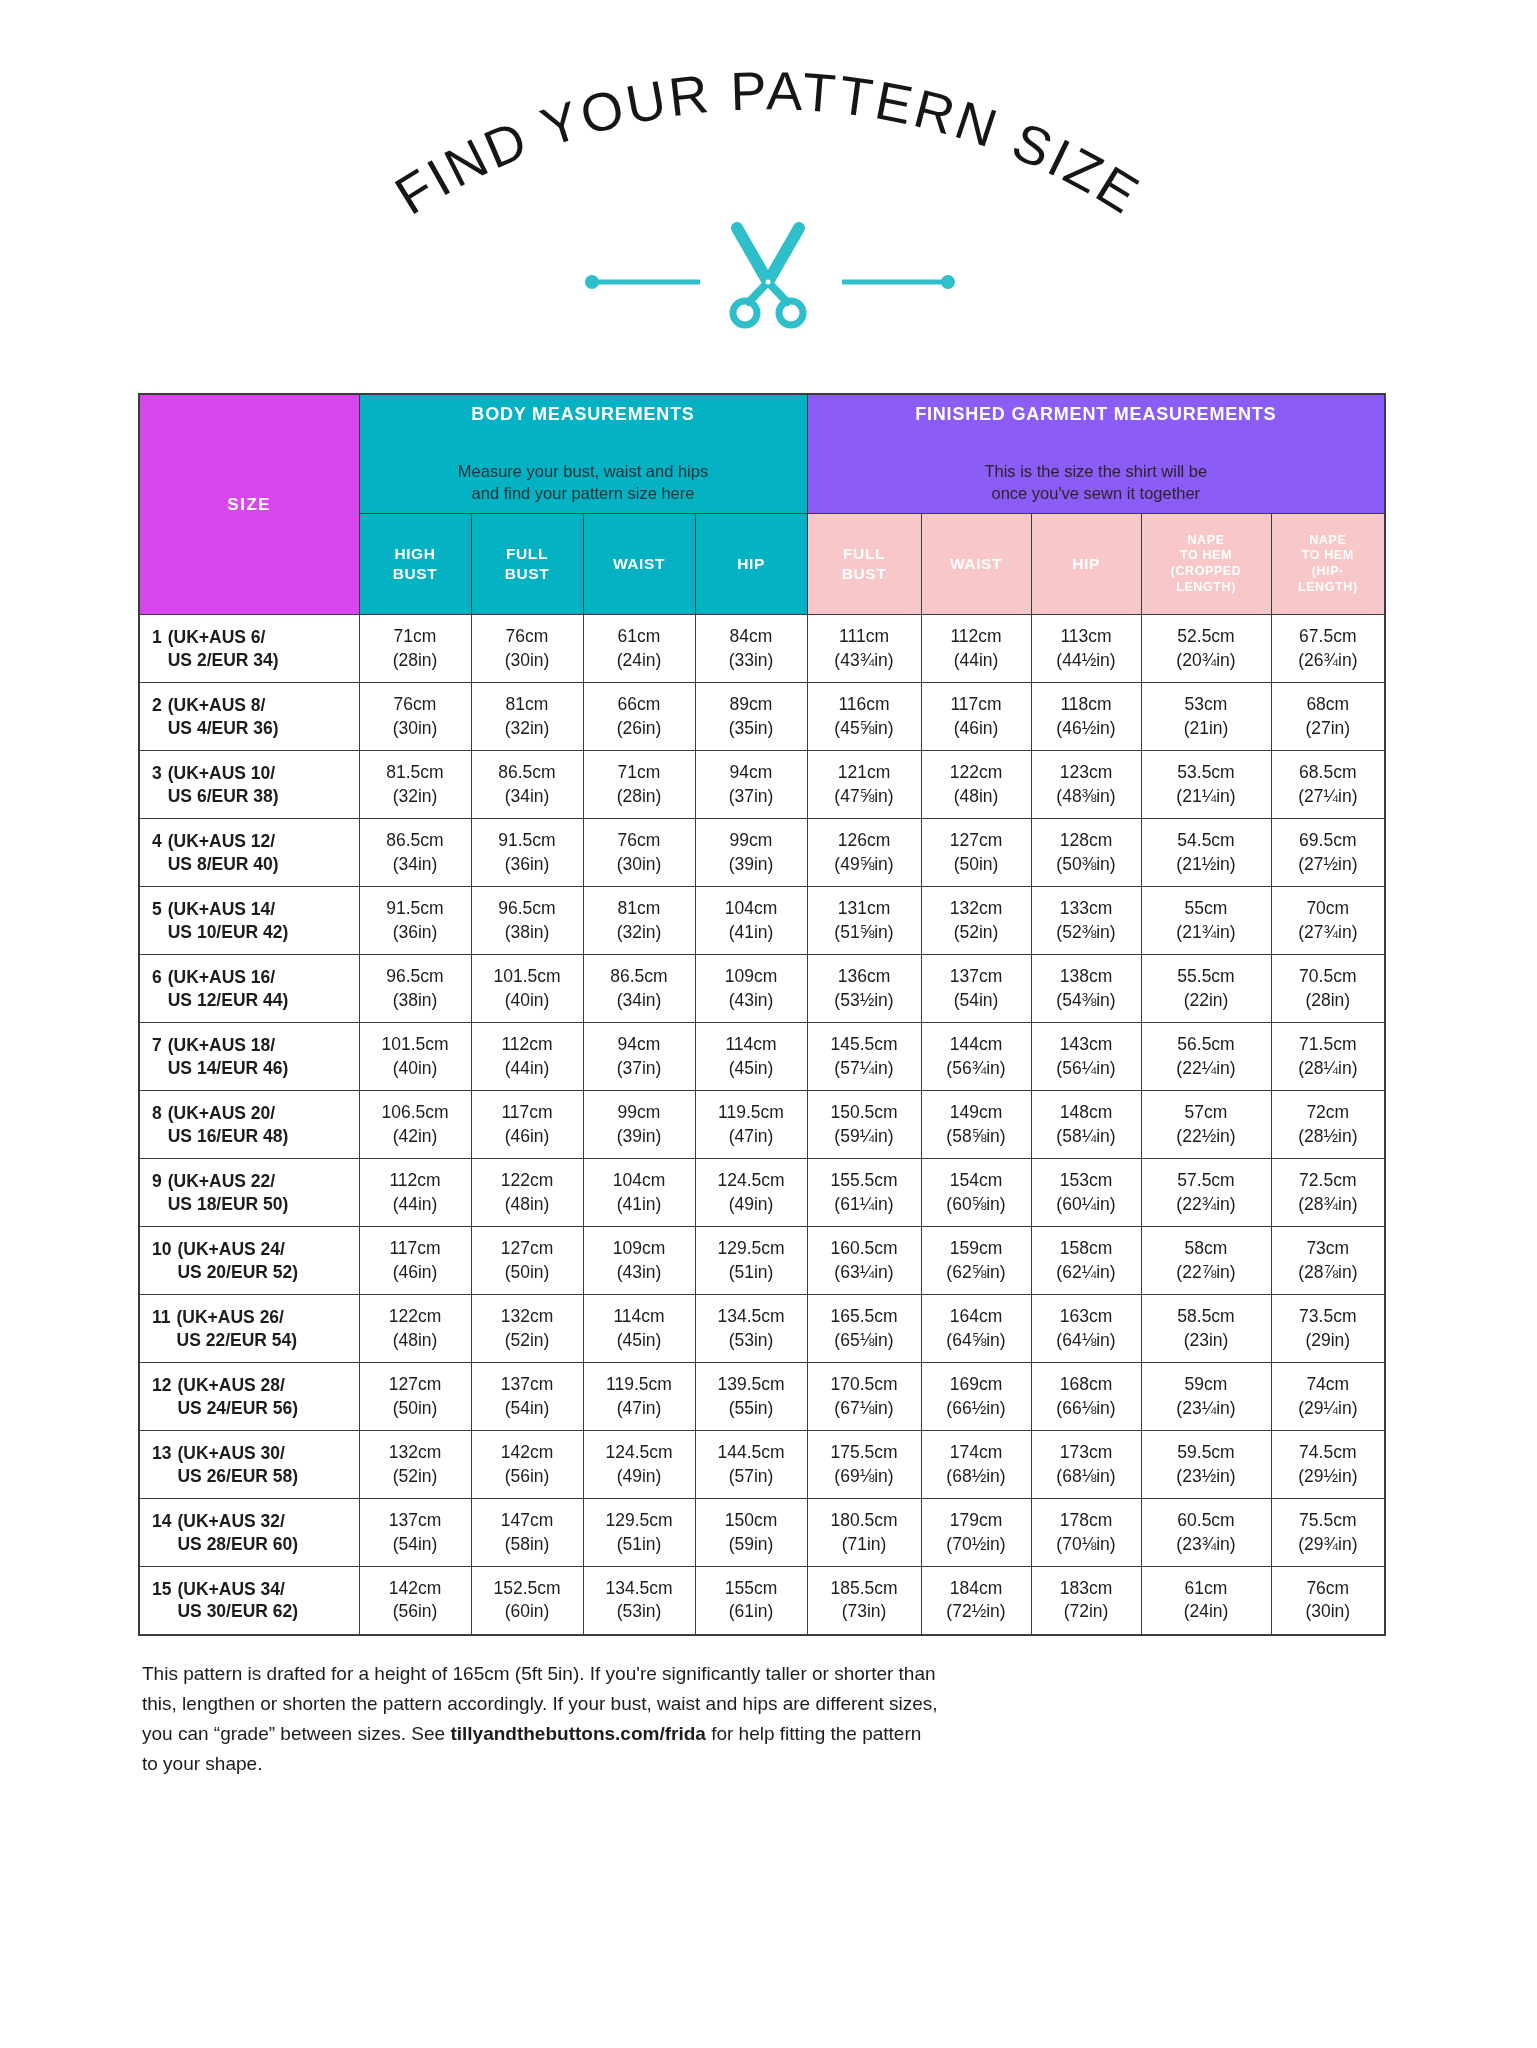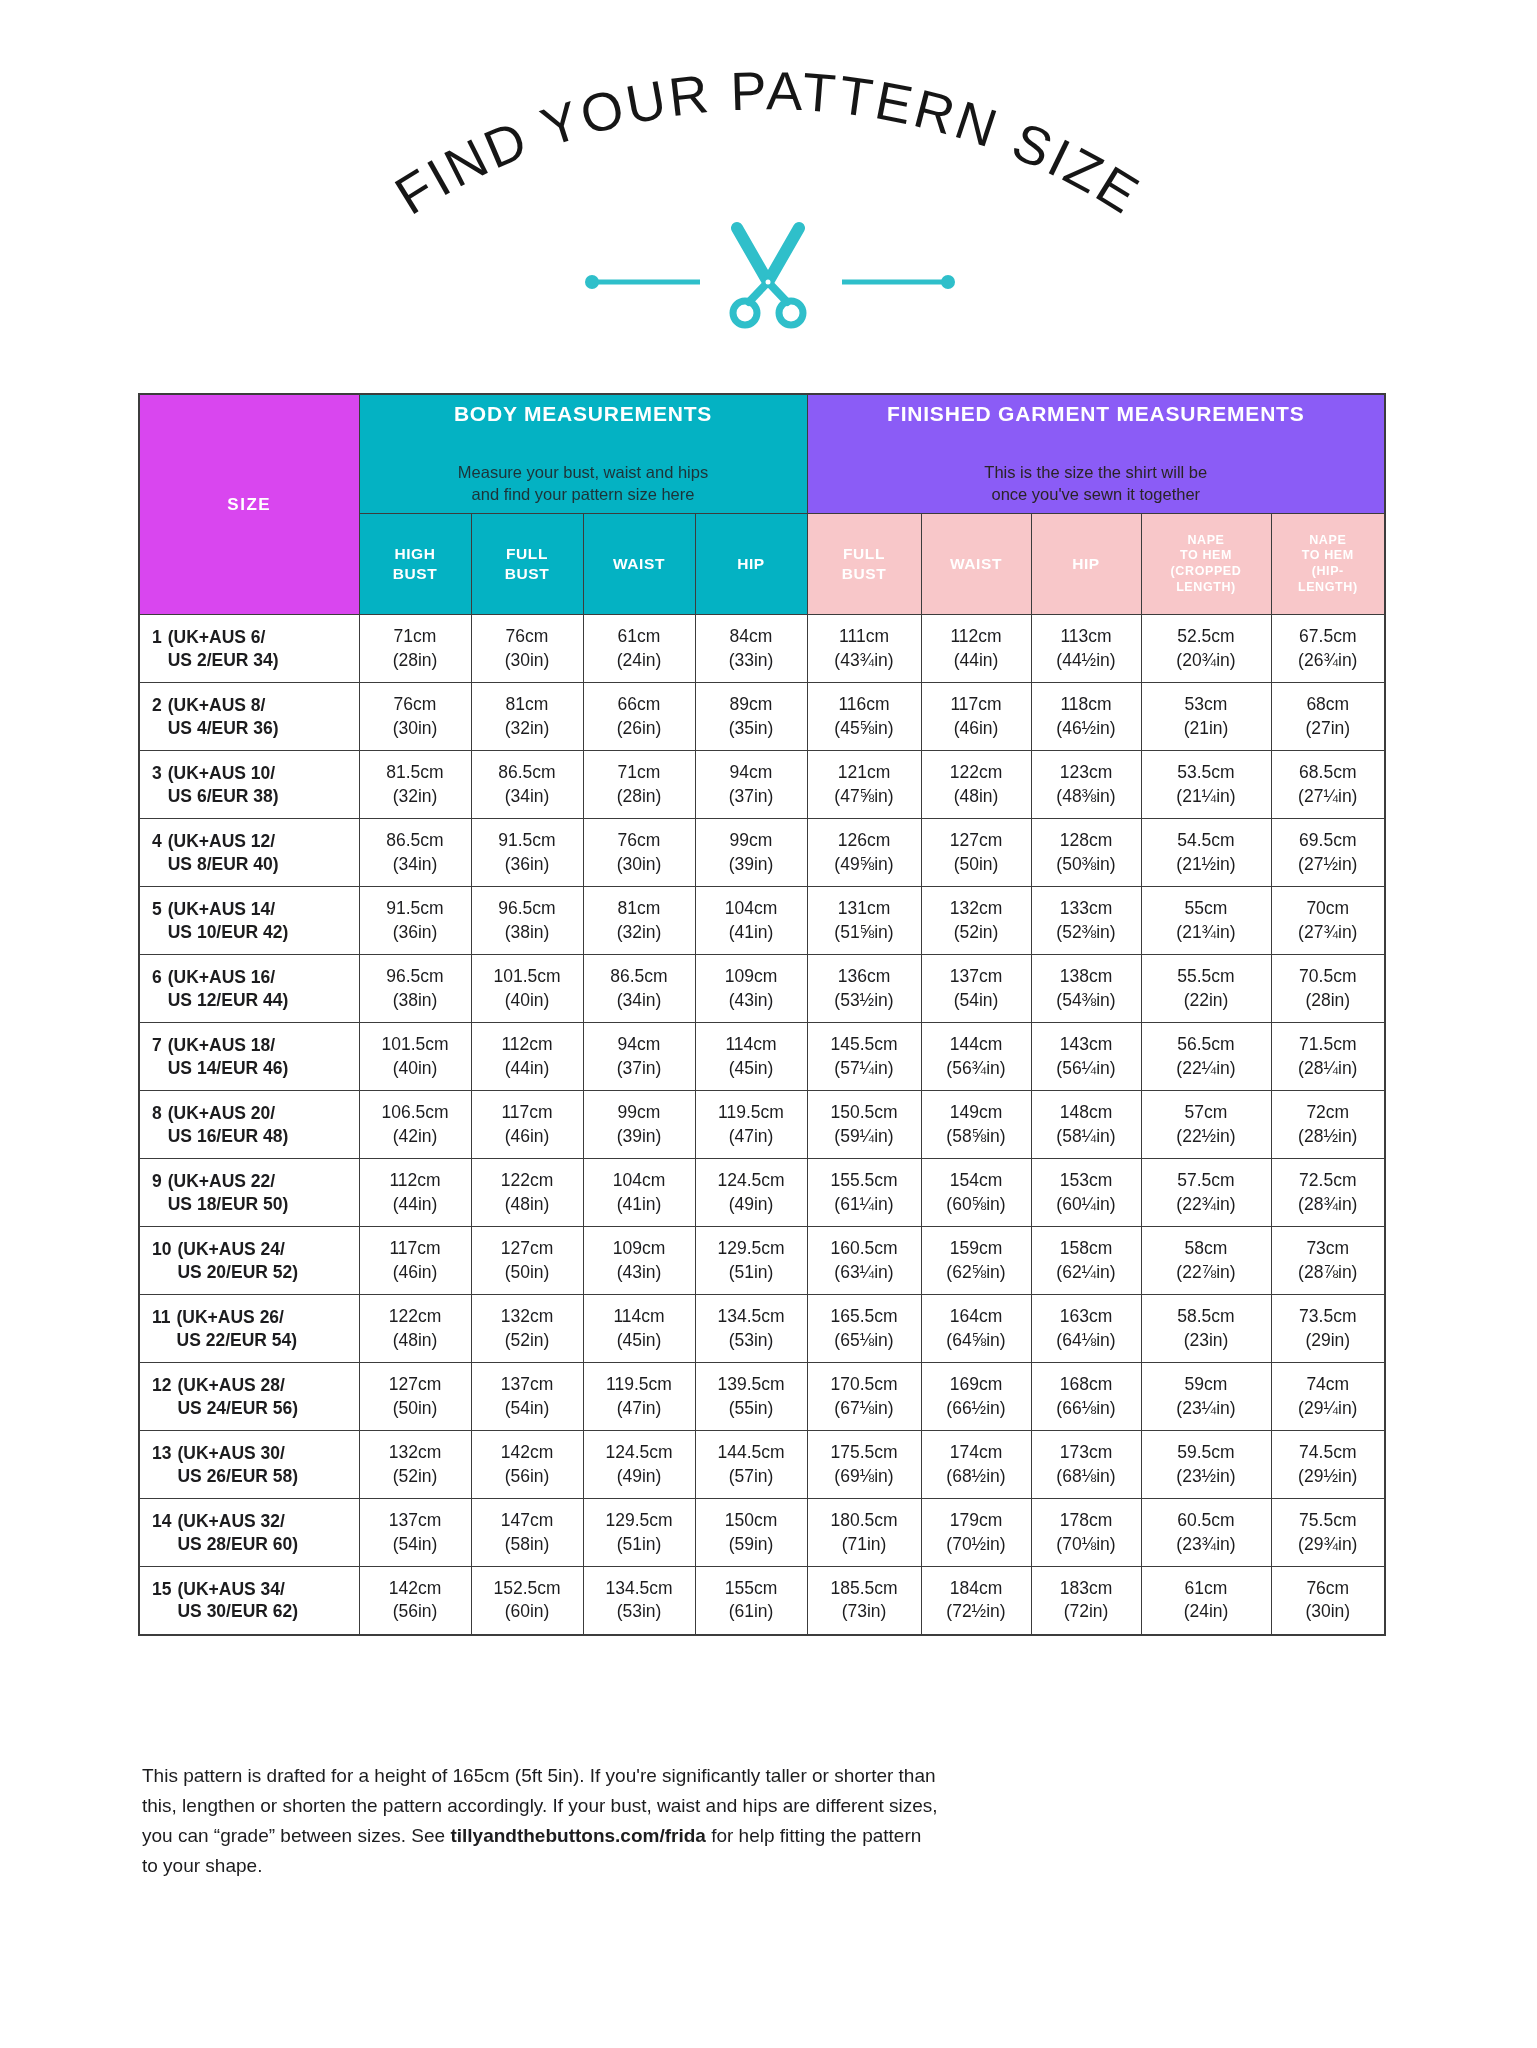--- a/index.html
+++ b/index.html
@@ -35,21 +35,21 @@
     vertical-align:middle;
   }
   th.size-head{
     background:#d946ef;color:#ffffff;
     font-size:17px;font-weight:700;letter-spacing:1.5px;
   }
   th.group-head{height:118px;}
   th.group-head.teal{background:#04b2c3;}
   th.group-head.pink{background:#8b5cf6;}
   .group-title{
-    font-size:21px;font-weight:700;color:#ffffff;
+    font-size:18px;font-weight:700;color:#ffffff;
     letter-spacing:0.8px;margin-bottom:4px;
   }
   .group-sub{
     font-size:16.5px;font-weight:400;color:#1d3338;
     line-height:1.32;white-space:pre-line;margin-top:36px;
   }
   th.group-head.pink .group-sub{color:#2a2426;}
   th.col-head{
     height:100px;
     color:#ffffff;font-weight:700;font-size:15.5px;
@@ -65,21 +65,21 @@
   }
   td.size-cell{background:#ffffff;text-align:left;}
   .size-wrap{
     display:flex;align-items:flex-start;gap:6px;
     padding-left:12px;font-size:17.5px;line-height:1.3;
   }
   .size-num{font-weight:700;}
   .size-lbl{white-space:pre-line;font-weight:bold;}
   
   .footer-note{
-    position:absolute;left:142px;top:1742px;width:1040px;
+    position:absolute;left:142px;top:1640px;width:1040px;
     font-size:19px;line-height:30px;color:#1c1c1e;
     white-space:pre-line;
   }
   .footer-note b{font-weight:700;}
 </style>
 </head>
 <body>
 
 <div class="page">
 

